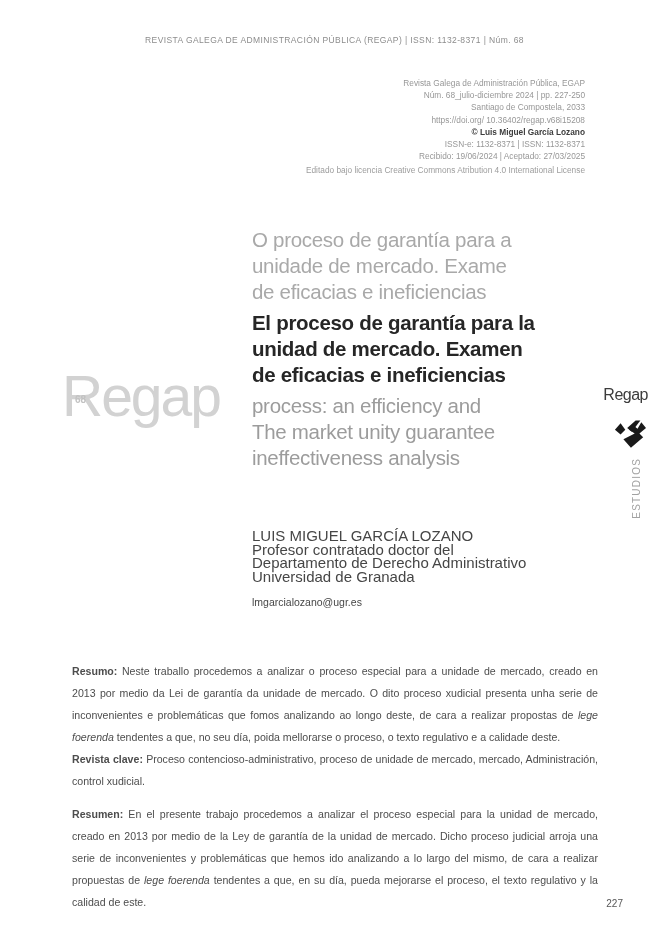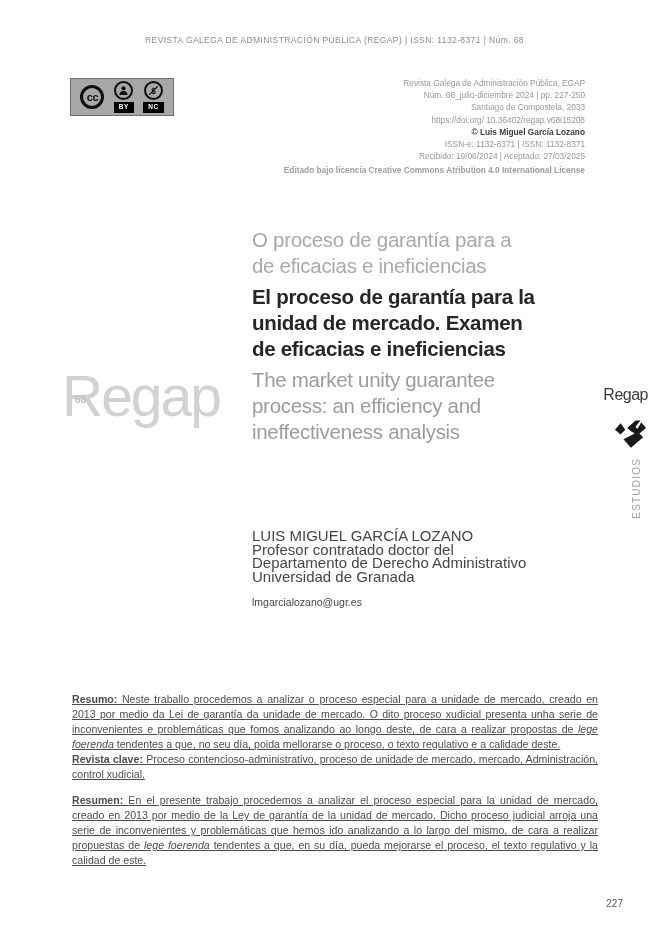--- a/index.html
+++ b/index.html
@@ -39,21 +39,21 @@
   }
 
   
   .meta-block {
     position:absolute; right:84px; top:77px; text-align:right;
     font-size:8.3px; line-height:12.2px; color:#979797;
   }
   .meta-block .line-bold { color:#3d3d3d; font-weight:bold; }
   .license-line {
     position:absolute; right:84px; top:165px; 
-    font-size:8.3px; color:#9d9d9d;font-weight:bold;
+    font-size:8.3px; color:#9d9d9d;
   }
 
   
   .title-block { position:absolute; left:252px; top:227px; width:350px; }
   .title { line-height:26px; letter-spacing:-0.3px; }
   .title div { white-space:nowrap; }
   .title-gl { font-size:20.5px; color:#a9a9a9; font-weight:normal; }
   .title-es { font-size:20.5px; color:#262626; font-weight:bold; margin-top:5px; }
   .title-en { font-size:20.5px; color:#9c9c9c; font-weight:normal; margin-top:5px; }
 
@@ -82,86 +82,66 @@
 
   
   .author-block {
     position:absolute; left:252px; top:529px; font-size:15px;
     line-height:13.6px; color:#464646;
   }
   .author-email { position:absolute; left:252px; top:596px; font-size:10.5px; color:#464646; }
 
   
   .abstract-block {
-    position:absolute; left:72px; top:692px; width:526px;
-    font-size:10.6px; line-height:15px; color:#4d4d4d; text-align:justify;text-decoration:underline;
+    position:absolute; left:72px; top:660px; width:526px;
+    font-size:10.6px; line-height:22px; color:#4d4d4d; text-align:justify;
   }
   .abstract-block p { margin:0; }
   .abstract-block p.spaced { margin-top:11px; }
   .seg-bold { font-weight:bold; }
   .seg-italic { font-style:italic; }
 
   
   .page-number {
     position:absolute; right:46px; top:898px; font-size:10px; color:#565656;
   }
 </style>
 </head>
 <body>
 
 <div class="page">
 
   <div class="journal-header">REVISTA GALEGA DE ADMINISTRACIÓN PÚBLICA (REGAP) | ISSN: 1132-8371 | Núm. 68</div>
 
-  <div class="cc-badge">
-    <div class="cc-circle">cc</div>
-    <div class="cc-col">
-      <div class="mini-circle">
-        <svg width="11" height="11" viewBox="0 0 10 10">
-            <circle cx="5" cy="3" r="1.9" fill="#0d0d0d"></circle>
-            <path d="M1.3 9.2 a3.7 3.7 0 0 1 7.4 0 Z" fill="#0d0d0d"></path>
-          </svg>
-      </div>
-      <div class="cc-bar">BY</div>
-    </div>
-    <div class="cc-col">
-      <div class="mini-circle">
-        <svg width="11" height="11" viewBox="0 0 12 12">
-            <text x="6" y="9.5" text-anchor="middle" font-size="9" font-weight="bold" fill="#0d0d0d">$</text>
-            <line x1="1.5" y1="10.5" x2="10.5" y2="1.5" stroke="#0d0d0d" stroke-width="1.4"></line>
-          </svg>
-      </div>
-      <div class="cc-bar">NC</div>
-    </div>
-  </div>
 
   <div class="meta-block">
       <div>Revista Galega de Administración Pública, EGAP</div>
       <div>Núm. 68_julio-diciembre 2024 | pp. 227-250</div>
       <div>Santiago de Compostela, 2033</div>
       <div>https://doi.org/ 10.36402/regap.v68i15208</div>
       <div class="line-bold">© Luis Miguel García Lozano</div>
       <div>ISSN-e: 1132-8371 | ISSN: 1132-8371</div>
       <div>Recibido: 19/06/2024 | Aceptado: 27/03/2025</div>
     </div>
   <div class="license-line">Editado bajo licencia Creative Commons Atribution 4.0 International License</div>
 
   <div class="title-block">
     <div class="title title-gl">
         <div>O proceso de garantía para a</div>
+        <div>unidade de mercado. Exame</div>
         <div>de eficacias e ineficiencias</div>
       </div>
     <div class="title title-es">
         <div>El proceso de garantía para la</div>
         <div>unidad de mercado. Examen</div>
         <div>de eficacias e ineficiencias</div>
       </div>
     <div class="title title-en">
+        <div>process: an efficiency and</div>
         <div>The market unity guarantee</div>
-        <div>process: an efficiency and</div>
         <div>ineffectiveness analysis</div>
       </div>
   </div>
 
   <div class="big-logo">
     <span>Regap</span>
     <span class="issue-num">68</span>
   </div>
 
   <div class="side-regap">Regap</div>

